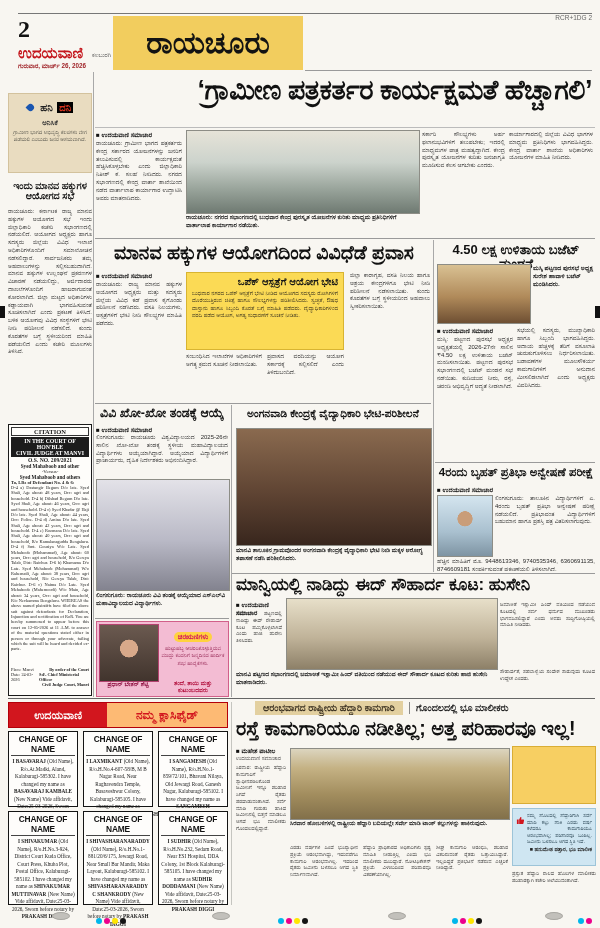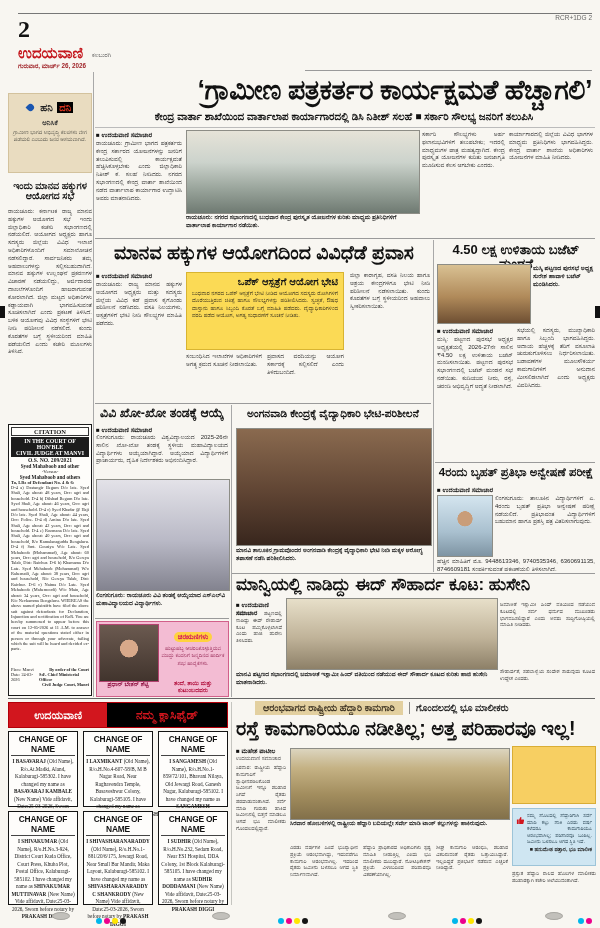--- a/index.html
+++ b/index.html
@@ -37,20 +37,23 @@
 <div class="sheet">
 
   <div class="rule-h" style="left:18px;top:13px;width:574px;background:#777;"></div>
   <div class="abs" style="left:0;top:306px;width:5px;height:12px;background:#111;"></div>
   <div class="abs" style="left:595px;top:306px;width:5px;height:12px;background:#111;"></div>
 
   <div class="abs" style="left:18px;top:16px;font:bold 24px 'Liberation Serif',serif;color:#111;">2</div>
   <div class="abs" style="left:18px;top:44px;font-size:15px;font-weight:800;color:#c4161c;">ಉದಯವಾಣಿ</div>
   <div class="abs" style="left:92px;top:52px;font-size:6px;color:#555;">ಕಲಬುರಗಿ</div>
   <div class="abs" style="left:18px;top:62px;font-size:6.3px;color:#a0252a;font-weight:bold;">ಗುರುವಾರ, ಮಾರ್ಚ್ 26, 2026</div>
+  <div class="abs" style="left:113px;top:16px;width:190px;height:54px;background:#f2cd5e;display:flex;align-items:center;justify-content:center;">
+    <span style="font-size:30px;font-weight:800;color:#131313;">ರಾಯಚೂರು</span>
+  </div>
   <div class="abs" style="left:520px;top:14px;width:72px;text-align:right;font-size:6.5px;color:#666;">RCR+1DG 2</div>
   <div class="rule-h" style="left:305px;top:70px;width:287px;"></div>
 
   <div class="abs" style="left:8px;top:93px;width:84px;height:80px;background:#e9dcc0;border:1px solid #d3c29d;padding:3px;box-sizing:border-box;text-align:center;">
     <div>
       <span style="display:inline-block;width:7px;height:7px;background:#1a56b0;border-radius:50% 50% 50% 0;transform:rotate(45deg);margin-right:2px;"></span>
       <span style="font-size:10px;font-weight:800;color:#222;">ಹನಿ</span>
       <span style="font-size:10px;font-weight:800;color:#d6341e;background:#000000;padding:0 2px;">ದನಿ</span>
     </div>
     <div style="font-size:7px;font-weight:bold;color:#333;margin-top:4px;">ಅನಿಸಿಕೆ</div>
@@ -79,21 +82,20 @@
     <div style="display:flex;justify-content:space-between;">
       <span style="font-size:4.3px;">Date: 24-03-2026</span>
       <span style="font-size:4.3px;font-weight:bold;">Sd/- Chief Ministerial Officer</span>
     </div>
     <div style="font-size:4.3px;font-weight:bold;text-align:right;">Civil Judge Court, Manvi</div>
   </div>
 
   <div class="rule-v" style="left:93px;top:72px;height:625px;"></div>
 
   <div class="abs hl" style="left:96px;top:76px;width:496px;font-size:27px;text-align:right;letter-spacing:-0.5px;">‘ಗ್ರಾಮೀಣ ಪತ್ರಕರ್ತರ ಕಾರ್ಯಕ್ಷಮತೆ ಹೆಚ್ಚಾಗಲಿ’</div>
-  <div class="abs hl" style="left:96px;top:111px;width:496px;font-size:10.3px;text-align:center;">ಕೇಂದ್ರ ವಾರ್ತಾ ಶಾಖೆಯಿಂದ ವಾರ್ತಾಲಾಪ ಕಾರ್ಯಾಗಾರದಲ್ಲಿ ಡಿಸಿ ನಿತೀಶ್ ಸಲಹೆ ■ ಸರ್ಕಾರಿ ಸೌಲಭ್ಯ ಜನರಿಗೆ ತಲುಪಿಸಿ</div>
   <div class="rule-h" style="left:95px;top:127px;width:500px;background:#bbb;"></div>
 
   <div class="abs byline" style="left:96px;top:131px;width:86px;">■ ಉದಯವಾಣಿ ಸಮಾಚಾರ</div>
   <div class="abs tiny" style="left:96px;top:140px;width:86px;height:94px;overflow:hidden;">ರಾಯಚೂರು: ಗ್ರಾಮೀಣ ಭಾಗದ ಪತ್ರಕರ್ತರು ಕೇಂದ್ರ ಸರ್ಕಾರದ ಯೋಜನೆಗಳನ್ನು ಜನರಿಗೆ ತಲುಪಿಸುವಲ್ಲಿ ಕಾರ್ಯಕ್ಷಮತೆ ಹೆಚ್ಚಿಸಿಕೊಳ್ಳಬೇಕು ಎಂದು ಜಿಲ್ಲಾಧಿಕಾರಿ ನಿತೀಶ್ ಕೆ. ಸಲಹೆ ನೀಡಿದರು. ನಗರದ ಸಭಾಂಗಣದಲ್ಲಿ ಕೇಂದ್ರ ವಾರ್ತಾ ಶಾಖೆಯಿಂದ ನಡೆದ ವಾರ್ತಾಲಾಪ ಕಾರ್ಯಾಗಾರ ಉದ್ಘಾಟಿಸಿ ಅವರು ಮಾತನಾಡಿದರು.</div>
 
   <div class="photo ph-workshop" style="left:186px;top:130px;width:232px;height:82px;"></div>
   <div class="abs cap" style="left:186px;top:214px;width:232px;">ರಾಯಚೂರು: ನಗರದ ಸಭಾಂಗಣದಲ್ಲಿ ಬುಧವಾರ ಕೇಂದ್ರ ಪುರಸ್ಕೃತ ಯೋಜನೆಗಳ ಕುರಿತು ಮಾಧ್ಯಮ ಪ್ರತಿನಿಧಿಗಳಿಗೆ ವಾರ್ತಾಲಾಪ ಕಾರ್ಯಾಗಾರ ನಡೆಯಿತು.</div>
 
   <div class="abs tiny" style="left:422px;top:131px;width:83px;height:104px;overflow:hidden;">ಸರ್ಕಾರಿ ಸೌಲಭ್ಯಗಳು ಅರ್ಹ ಫಲಾನುಭವಿಗಳಿಗೆ ತಲುಪಬೇಕು; ಇದರಲ್ಲಿ ಮಾಧ್ಯಮಗಳ ಪಾತ್ರ ಮಹತ್ವದ್ದಾಗಿದೆ. ಕೇಂದ್ರ ಪುರಸ್ಕೃತ ಯೋಜನೆಗಳ ಕುರಿತು ಜನಜಾಗೃತಿ ಮೂಡಿಸುವ ಕೆಲಸ ಆಗಬೇಕು ಎಂದರು.</div>
   <div class="abs tiny" style="left:509px;top:131px;width:84px;height:104px;overflow:hidden;">ಕಾರ್ಯಾಗಾರದಲ್ಲಿ ಜಿಲ್ಲೆಯ ವಿವಿಧ ಭಾಗಗಳ ಮಾಧ್ಯಮ ಪ್ರತಿನಿಧಿಗಳು ಭಾಗವಹಿಸಿದ್ದರು. ಕೇಂದ್ರ ವಾರ್ತಾ ಶಾಖೆಯ ಅಧಿಕಾರಿಗಳು ಯೋಜನೆಗಳ ಮಾಹಿತಿ ನೀಡಿದರು.</div>
@@ -162,21 +164,21 @@
       <span style="display:inline-block;background:#ffd23f;color:#d4145a;font-size:7px;font-weight:800;padding:1px 4px;border-radius:6px;">ಚಿರಋಣಿಗಳು</span>
       <div style="font-size:5.4px;color:#8e1a4a;line-height:1.35;margin-top:2px;text-align:center;">ಹುಟ್ಟುಹಬ್ಬ ಆಚರಿಸಿಕೊಳ್ಳುತ್ತಿರುವ ಮುದ್ದು ಕಂದನಿಗೆ ಜನ್ಮದಿನದ ಹಾರ್ದಿಕ ಶುಭ ಹಾರೈಕೆಗಳು.</div>
     </div>
     <div class="abs" style="left:63px;top:58px;width:66px;text-align:center;font-size:6px;font-weight:bold;color:#b3123f;">ತಂದೆ, ತಾಯಿ ಮತ್ತು ಕುಟುಂಬದವರು</div>
   </div>
 
   <div class="rule-h" style="left:8px;top:698px;width:587px;background:#666;"></div>
 
   <div class="abs" style="left:8px;top:702px;width:220px;height:26px;border:1px solid #b3000a;display:flex;box-sizing:border-box;">
     <div style="flex:0 0 45%;background:#d2161e;color:#fff;display:flex;align-items:center;justify-content:center;font-size:11px;font-weight:800;">ಉದಯವಾಣಿ</div>
-    <div style="flex:1;background:#000000;color:#d2161e;display:flex;align-items:center;justify-content:center;font-size:12px;font-weight:800;">ನಮ್ಮ ಕ್ಲಾಸಿಫೈಡ್</div>
+    <div style="flex:1;background:#fdba74;color:#d2161e;display:flex;align-items:center;justify-content:center;font-size:12px;font-weight:800;">ನಮ್ಮ ಕ್ಲಾಸಿಫೈಡ್</div>
   </div>
 
   <div class="cn-ad" style="left:8px;top:731px;width:70px;height:76px;">
     <div class="cn-head">CHANGE OF NAME</div>
     <div class="cn-line"><span class="cn-bold">I BASAVARAJ</span> <span>(Old Name),</span> <span>R/o.At.Madki, Aland, Kalaburagi-585302.</span> <span>I have changed my name as</span> <span class="cn-bold">BASAVARAJ KAMBALE</span> <span>(New Name) Vide affidavit,</span> <span>Date:25-03-2026,</span> <span>Sworn before notary by</span> <span class="cn-bold">PRAKASH DIGGI</span></div>
   </div>
   <div class="cn-ad" style="left:83px;top:731px;width:70px;height:76px;">
     <div class="cn-head">CHANGE OF NAME</div>
     <div class="cn-line"><span class="cn-bold">I LAXMIKANT</span> <span>(Old Name),</span> <span>R/o.H.No.4-607-58/B, M B Nagar Road, Near Raghavendra Temple, Basaveshwar Colony, Kalaburagi-585105.</span> <span>I have changed my name as</span> <span class="cn-bold">LAXMIKANT.S.SURYAVANSHI</span> <span>(New Name) Vide affidavit,</span> <span>Date:25-03-2026,</span> <span>Sworn before notary by</span> <span class="cn-bold">PRAKASH DIGGI</span></div>
   </div>

